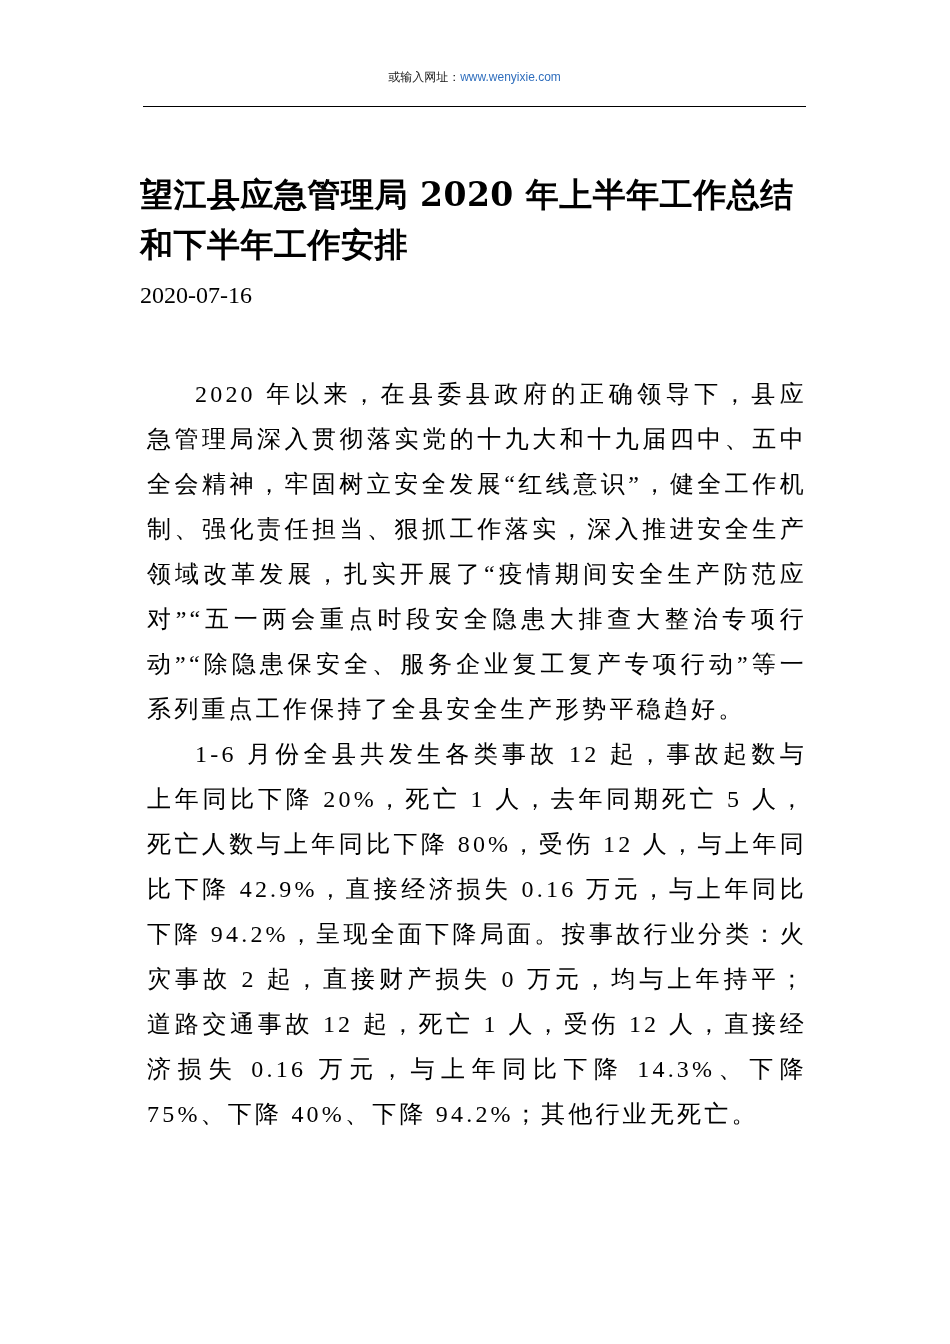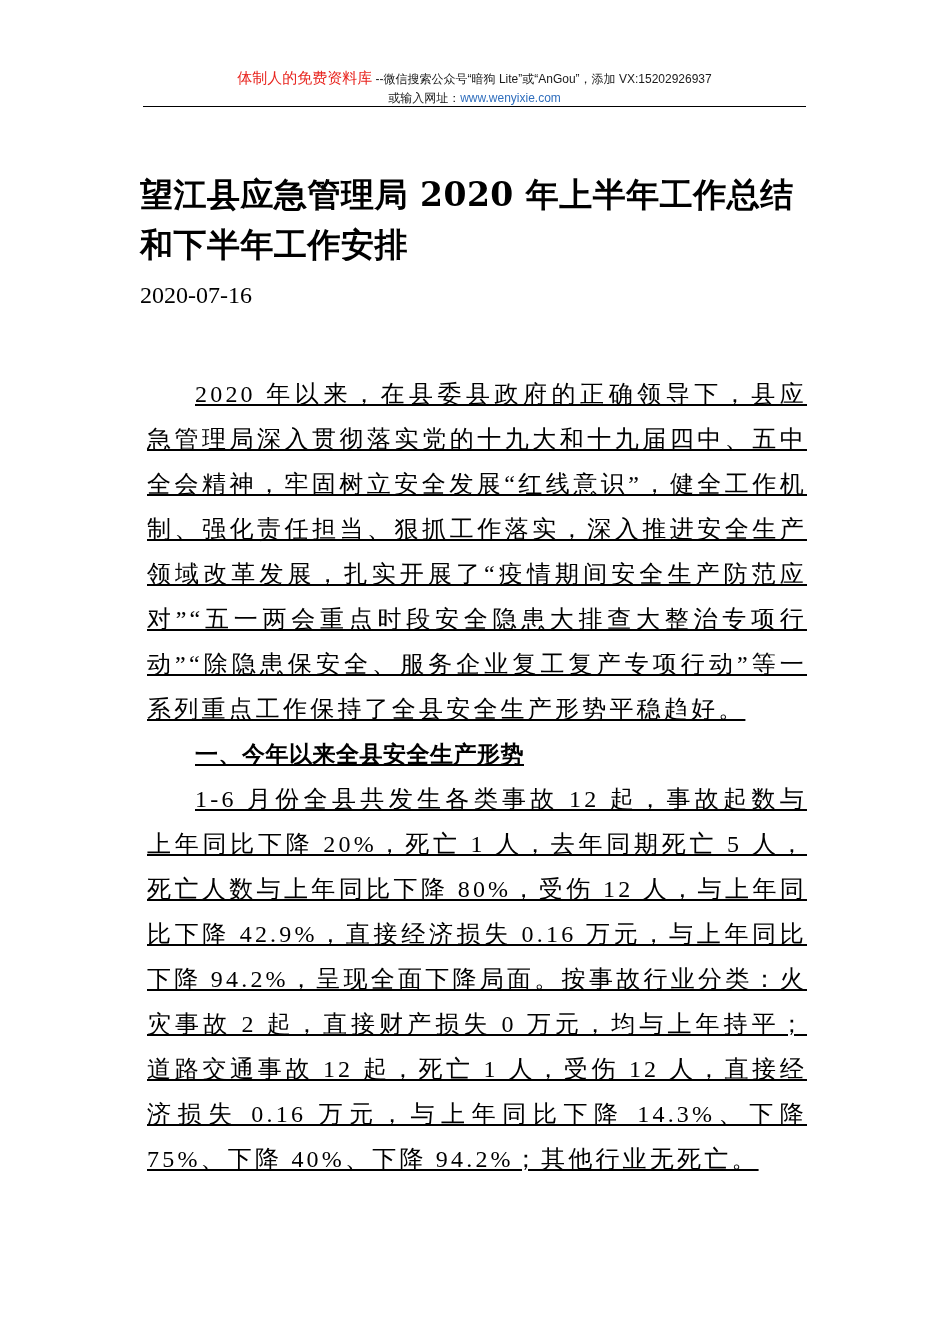--- a/index.html
+++ b/index.html
@@ -63,50 +63,45 @@
     }
     .body-text {
       position: absolute;
       left: 147px;
       top: 372px;
       width: 660px;
       font-size: 24px;
       line-height: 45px;
       letter-spacing: 3.2px;
       text-align: justify;
-      text-decoration: underline;
     }
     .body-text p {
       margin: 0;
       text-indent: 48px;
     }
     .body-text .section-heading {
       font-family: "DejaVu Sans", "Liberation Sans", sans-serif;
       font-weight: bold;
       letter-spacing: 0.5px;
       font-size: 23px;
     }
   </style>
 </head>
 <body>
 
 <div class="header">
   <div>
-    <span class="brand">体制人的免费资料库</span><span> --微信搜索公众号“暗狗 Lite”或“AnGou”，添加 VX:15202926937</span>
-  </div>
-  <div>
     <span>或输入网址：</span><span class="link">www.wenyixie.com</span>
   </div>
 </div>
 <div class="header-rule"></div>
 
 <div class="title">
   <div>望江县应急管理局 2020 年上半年工作总结</div>
   <div>和下半年工作安排</div>
 </div>
 
 <div class="date">2020-07-16</div>
 
 <div class="body-text">
   <p>2020 年以来，在县委县政府的正确领导下，县应急管理局深入贯彻落实党的十九大和十九届四中、五中全会精神，牢固树立安全发展“红线意识”，健全工作机制、强化责任担当、狠抓工作落实，深入推进安全生产领域改革发展，扎实开展了“疫情期间安全生产防范应对”“五一两会重点时段安全隐患大排查大整治专项行动”“除隐患保安全、服务企业复工复产专项行动”等一系列重点工作保持了全县安全生产形势平稳趋好。</p>
-  <p class="section-heading">一、今年以来全县安全生产形势</p>
   <p>1-6 月份全县共发生各类事故 12 起，事故起数与上年同比下降 20%，死亡 1 人，去年同期死亡 5 人，死亡人数与上年同比下降 80%，受伤 12 人，与上年同比下降 42.9%，直接经济损失 0.16 万元，与上年同比下降 94.2%，呈现全面下降局面。按事故行业分类：火灾事故 2 起，直接财产损失 0 万元，均与上年持平；道路交通事故 12 起，死亡 1 人，受伤 12 人，直接经济损失 0.16 万元，与上年同比下降 14.3%、下降 75%、下降 40%、下降 94.2%；其他行业无死亡。</p>
 </div>
 
 </body></html>

